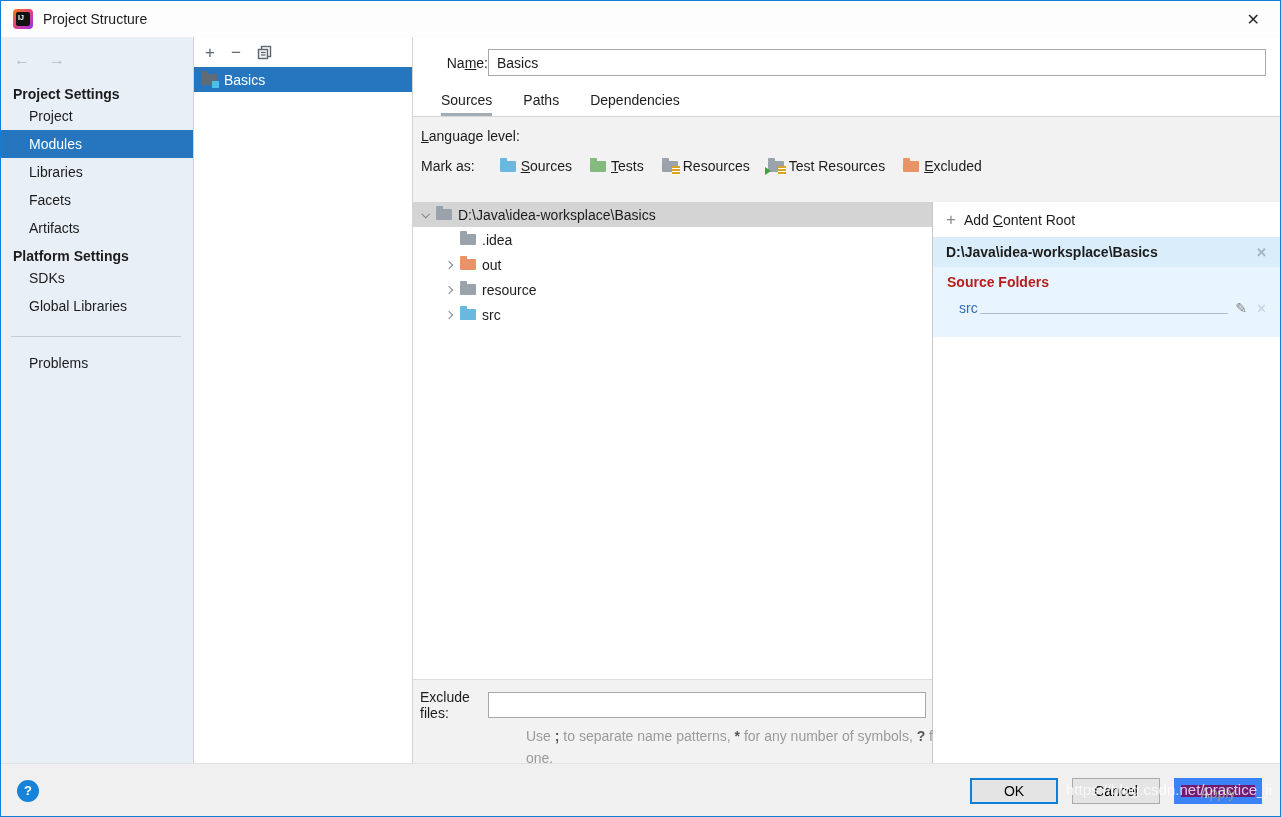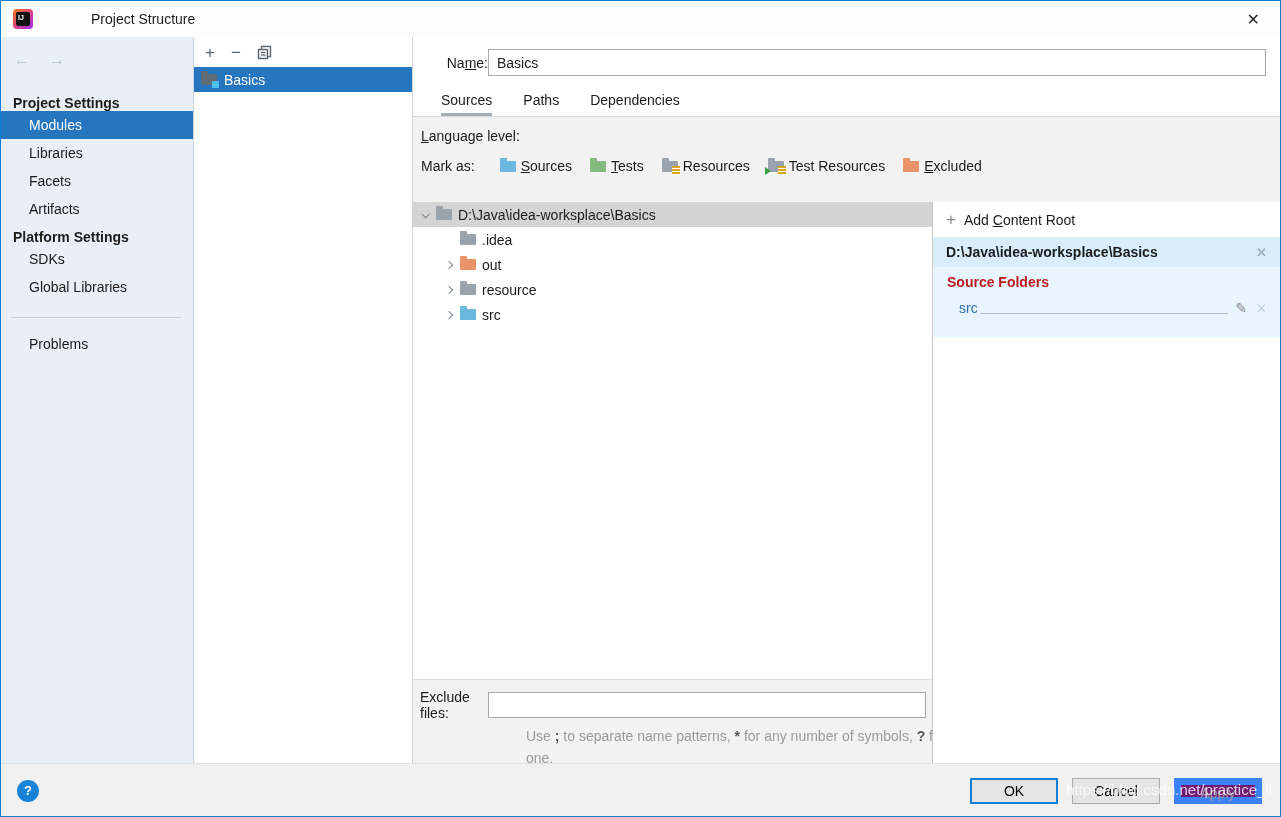--- a/index.html
+++ b/index.html
@@ -2,33 +2,33 @@
 <html><head>
 <meta charset="utf-8">
 <style>
   * { margin:0; padding:0; box-sizing:border-box; }
   html,body { font-family:"Liberation Sans", sans-serif; }
   .window{
     width:1281px; height:817px; border:1px solid #0f7fd7; background:#fff;
     position:relative; overflow:hidden; color:#1c1c1c; font-size:14px;
   }
   
-  .titlebar{ height:36px; display:flex; align-items:center; padding:0 14px 0 12px; background:#fdfdfd;gap:48px; }
+  .titlebar{ height:36px; display:flex; align-items:center; padding:0 14px 0 12px; background:#fdfdfd; }
   .app-icon{ width:20px; height:20px; border-radius:4px; position:relative; margin-right:10px;
     background:linear-gradient(135deg,#f97a12 0%,#e1447d 48%,#9b2ff0 100%); flex:0 0 auto;}
   .app-icon::before{ content:""; position:absolute; inset:3px; background:#121212; border-radius:2px;}
   .app-icon::after{ content:"IJ"; position:absolute; left:5px; top:5px; color:#fff; font-size:7px; font-weight:bold; }
   .win-title{ font-size:14px; }
   .close-x{ margin-left:auto; font-size:16px; color:#2b2b2b; cursor:default; padding:2px 6px; }
   
   .body{ display:flex; height:726px; }
   
   .sidebar{ width:193px; background:#e8eff7; border-right:1px solid #cdd3da; flex:0 0 auto; }
   .nav-arrows{ padding:14px 0 0 13px; display:flex; gap:19px; color:#b4bcc5; font-size:16px; }
-  .side-header{ font-weight:bold; font-size:14px; padding:0 0 0 12px; margin-top:26px; }
+  .side-header{ font-weight:bold; font-size:14px; padding:0 0 0 12px; margin-top:17px; }
   .side-header.second{ margin-top:6px; }
   .side-item{ height:28px; line-height:28px; padding-left:28px; font-size:14px; cursor:default; }
   .side-item.selected{ background:#2675bf; color:#fff; }
   .side-divider{ border-top:1px solid #c9ced5; margin:16px 12px 0 10px; }
   .side-problems{ margin-top:12px; }
   
   .modules-col{ width:219px; background:#fff; border-right:1px solid #d4d4d4; flex:0 0 auto; }
   .mod-toolbar{ height:30px; display:flex; align-items:center; gap:16px; padding-left:11px; color:#5b6570; font-size:17px; }
   .icon-btn{ cursor:default; line-height:1; }
   .copy-svg{ display:block; }
@@ -119,20 +119,21 @@
   </div>
 
   <div class="body">
 
     <aside class="sidebar">
       <div class="nav-arrows">
         <span>←</span>
         <span>→</span>
       </div>
       <div class="side-header">Project Settings</div>
+      <div class="side-item">Project</div>
       <div class="side-item selected">Modules</div>
       <div class="side-item">Libraries</div>
       <div class="side-item">Facets</div>
       <div class="side-item">Artifacts</div>
       <div class="side-header second">Platform Settings</div>
       <div class="side-item">SDKs</div>
       <div class="side-item">Global Libraries</div>
       <div class="side-divider"></div>
       <div class="side-item side-problems">Problems</div>
     </aside>

